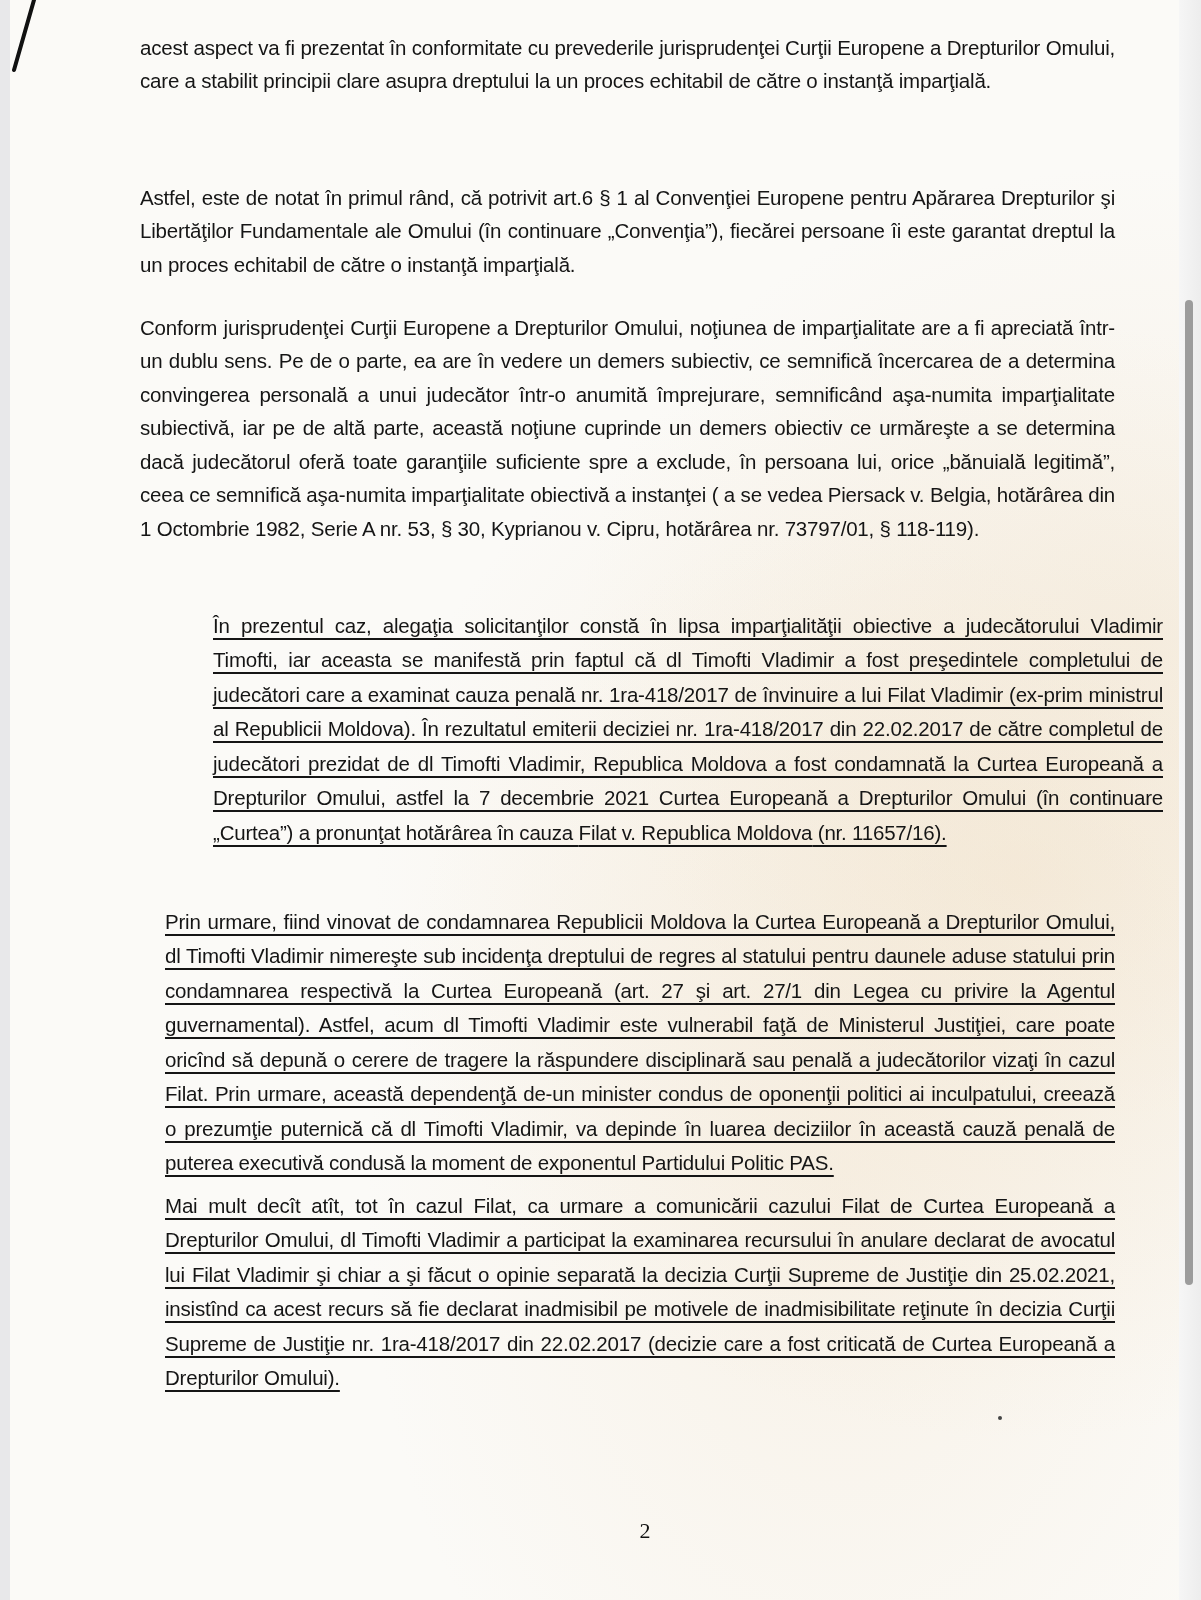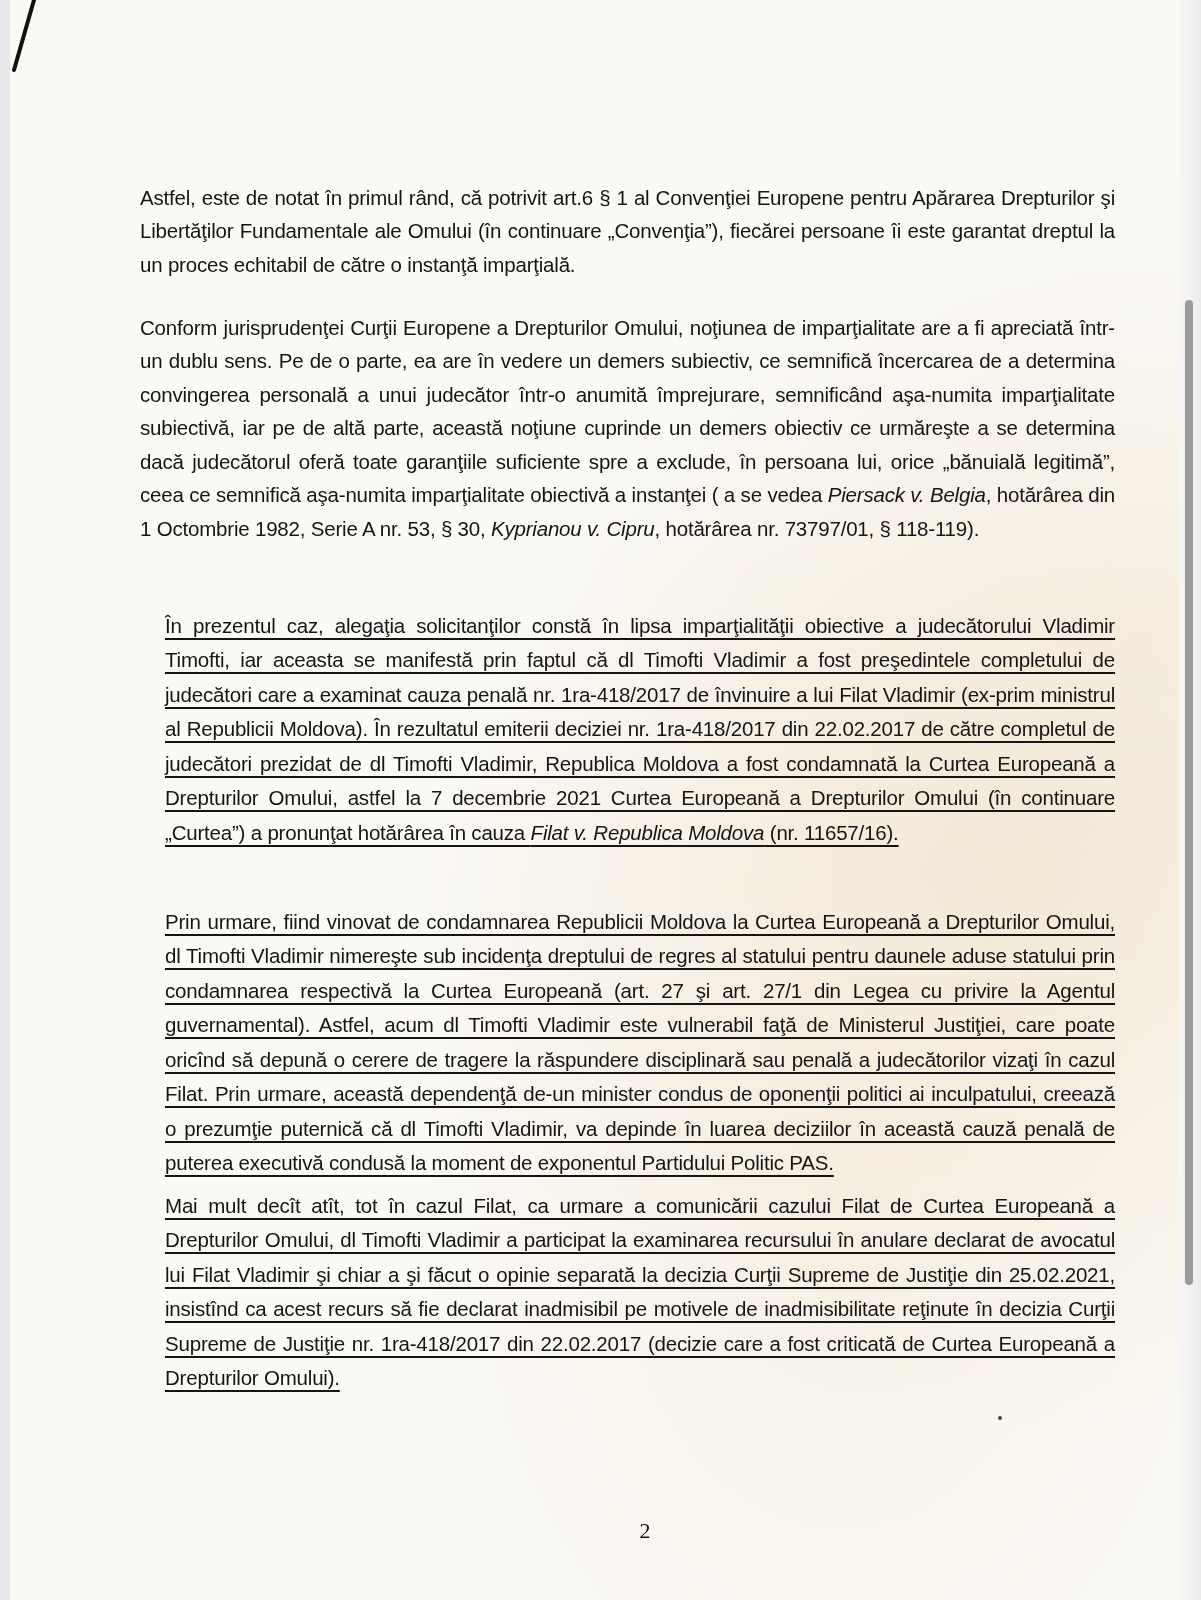--- a/index.html
+++ b/index.html
@@ -45,25 +45,25 @@
       letter-spacing: -0.2px;
     }
     .para.u {
       text-decoration: underline;
       text-decoration-thickness: 2px;
       text-underline-offset: 5px;
       left: 165px;
       width: 950px;
       line-height: 34.5px;
     }
-    .para .it { font-style: italic; }
+    .para .it { }
     #p1 { top: 10px; }
     #p2 { top: 160px; }
     #p3 { top: 290px; }
-    #p4 { top: 588px; }
+    #p4 { top: 588px; margin-left: 48px; }
     #p5 { top: 884px; }
     #p6 { top: 1168px; }
     .page-number {
       position: absolute;
       left: 0; width: 1290px;
       top: 1518px;
       text-align: center;
       font-family: "Liberation Serif", serif;
       font-size: 22px;
       color: #111;
@@ -90,20 +90,21 @@
   </style>
 </head>
 <body>
 
 <div class="page">
   <div class="left-margin"></div>
   <svg class="pen-mark" viewBox="0 0 30 80">
     <path d="M26 0 L6 70" stroke="#111" stroke-width="4" fill="none" stroke-linecap="round"></path>
   </svg>
 
+  <p class="para" id="p1">acest aspect va fi prezentat în conformitate cu prevederile jurisprudenţei Curţii Europene a Drepturilor Omului, care a stabilit principii clare asupra dreptului la un proces echitabil de către o instanţă imparţială.</p>
 
   <p class="para" id="p2">Astfel, este de notat în primul rând, că potrivit art.6 § 1 al Convenţiei Europene pentru Apărarea Drepturilor şi Libertăţilor Fundamentale ale Omului (în continuare „Convenţia”), fiecărei persoane îi este garantat dreptul la un proces echitabil de către o instanţă imparţială.</p>
 
   <p class="para" id="p3"><span>Conform jurisprudenţei Curţii Europene a Drepturilor Omului, noţiunea de imparţialitate are a fi apreciată într-un dublu sens. Pe de o parte, ea are în vedere un demers subiectiv, ce semnifică încercarea de a determina convingerea personală a unui judecător într-o anumită împrejurare, semnificând aşa-numita imparţialitate subiectivă, iar pe de altă parte, această noţiune cuprinde un demers obiectiv ce urmăreşte a se determina dacă judecătorul oferă toate garanţiile suficiente spre a exclude, în persoana lui, orice „bănuială legitimă”, ceea ce semnifică aşa-numita imparţialitate obiectivă a instanţei ( a se vedea </span><span class="it">Piersack v. Belgia</span><span>, hotărârea din 1 Octombrie 1982, Serie A nr. 53, § 30,  </span><span class="it">Kyprianou v. Cipru</span><span>, hotărârea nr. 73797/01, § 118-119).</span></p>
 
   <p class="para u" id="p4"><span>În prezentul caz, alegaţia solicitanţilor constă în lipsa imparţialităţii obiective a judecătorului Vladimir Timofti, iar aceasta se manifestă prin faptul că dl Timofti Vladimir a fost preşedintele completului de judecători care a examinat cauza penală nr. 1ra-418/2017 de învinuire a lui Filat Vladimir (ex-prim ministrul al Republicii Moldova). În rezultatul emiterii deciziei nr. 1ra-418/2017 din 22.02.2017 de către completul de judecători prezidat de dl Timofti Vladimir, Republica Moldova a fost condamnată la Curtea Europeană a Drepturilor Omului, astfel la 7 decembrie 2021 Curtea Europeană a Drepturilor Omului (în continuare „Curtea”) a pronunţat hotărârea în cauza </span><span class="it">Filat v. Republica Moldova</span><span> (nr. 11657/16).</span></p>
 
   <p class="para u" id="p5">Prin urmare, fiind vinovat de condamnarea Republicii Moldova la  Curtea Europeană a Drepturilor Omului, dl Timofti Vladimir nimereşte sub incidenţa dreptului de regres al statului pentru daunele aduse statului prin condamnarea respectivă la Curtea Europeană (art. 27 şi art. 27/1 din Legea cu privire la Agentul guvernamental). Astfel, acum dl Timofti Vladimir este vulnerabil faţă de Ministerul Justiţiei, care poate oricînd să depună o cerere de tragere la răspundere disciplinară sau penală a judecătorilor vizaţi în cazul Filat. Prin urmare, această dependenţă de-un minister condus de oponenţii politici ai inculpatului, creează o prezumţie puternică că dl Timofti Vladimir, va depinde în luarea deciziilor în această cauză penală de puterea executivă condusă la moment de exponentul Partidului Politic PAS.</p>
 
   <p class="para u" id="p6">Mai mult decît atît, tot în cazul Filat, ca urmare a comunicării cazului Filat de Curtea Europeană a Drepturilor Omului, dl Timofti Vladimir a participat la examinarea recursului în anulare declarat de avocatul lui Filat Vladimir şi chiar a şi făcut o opinie separată la decizia Curţii Supreme de Justiţie din 25.02.2021, insistînd ca acest recurs să fie declarat inadmisibil pe motivele de inadmisibilitate reţinute în decizia Curţii Supreme de Justiţie nr. 1ra-418/2017 din 22.02.2017 (decizie care a fost criticată de Curtea Europeană a Drepturilor Omului).</p>

